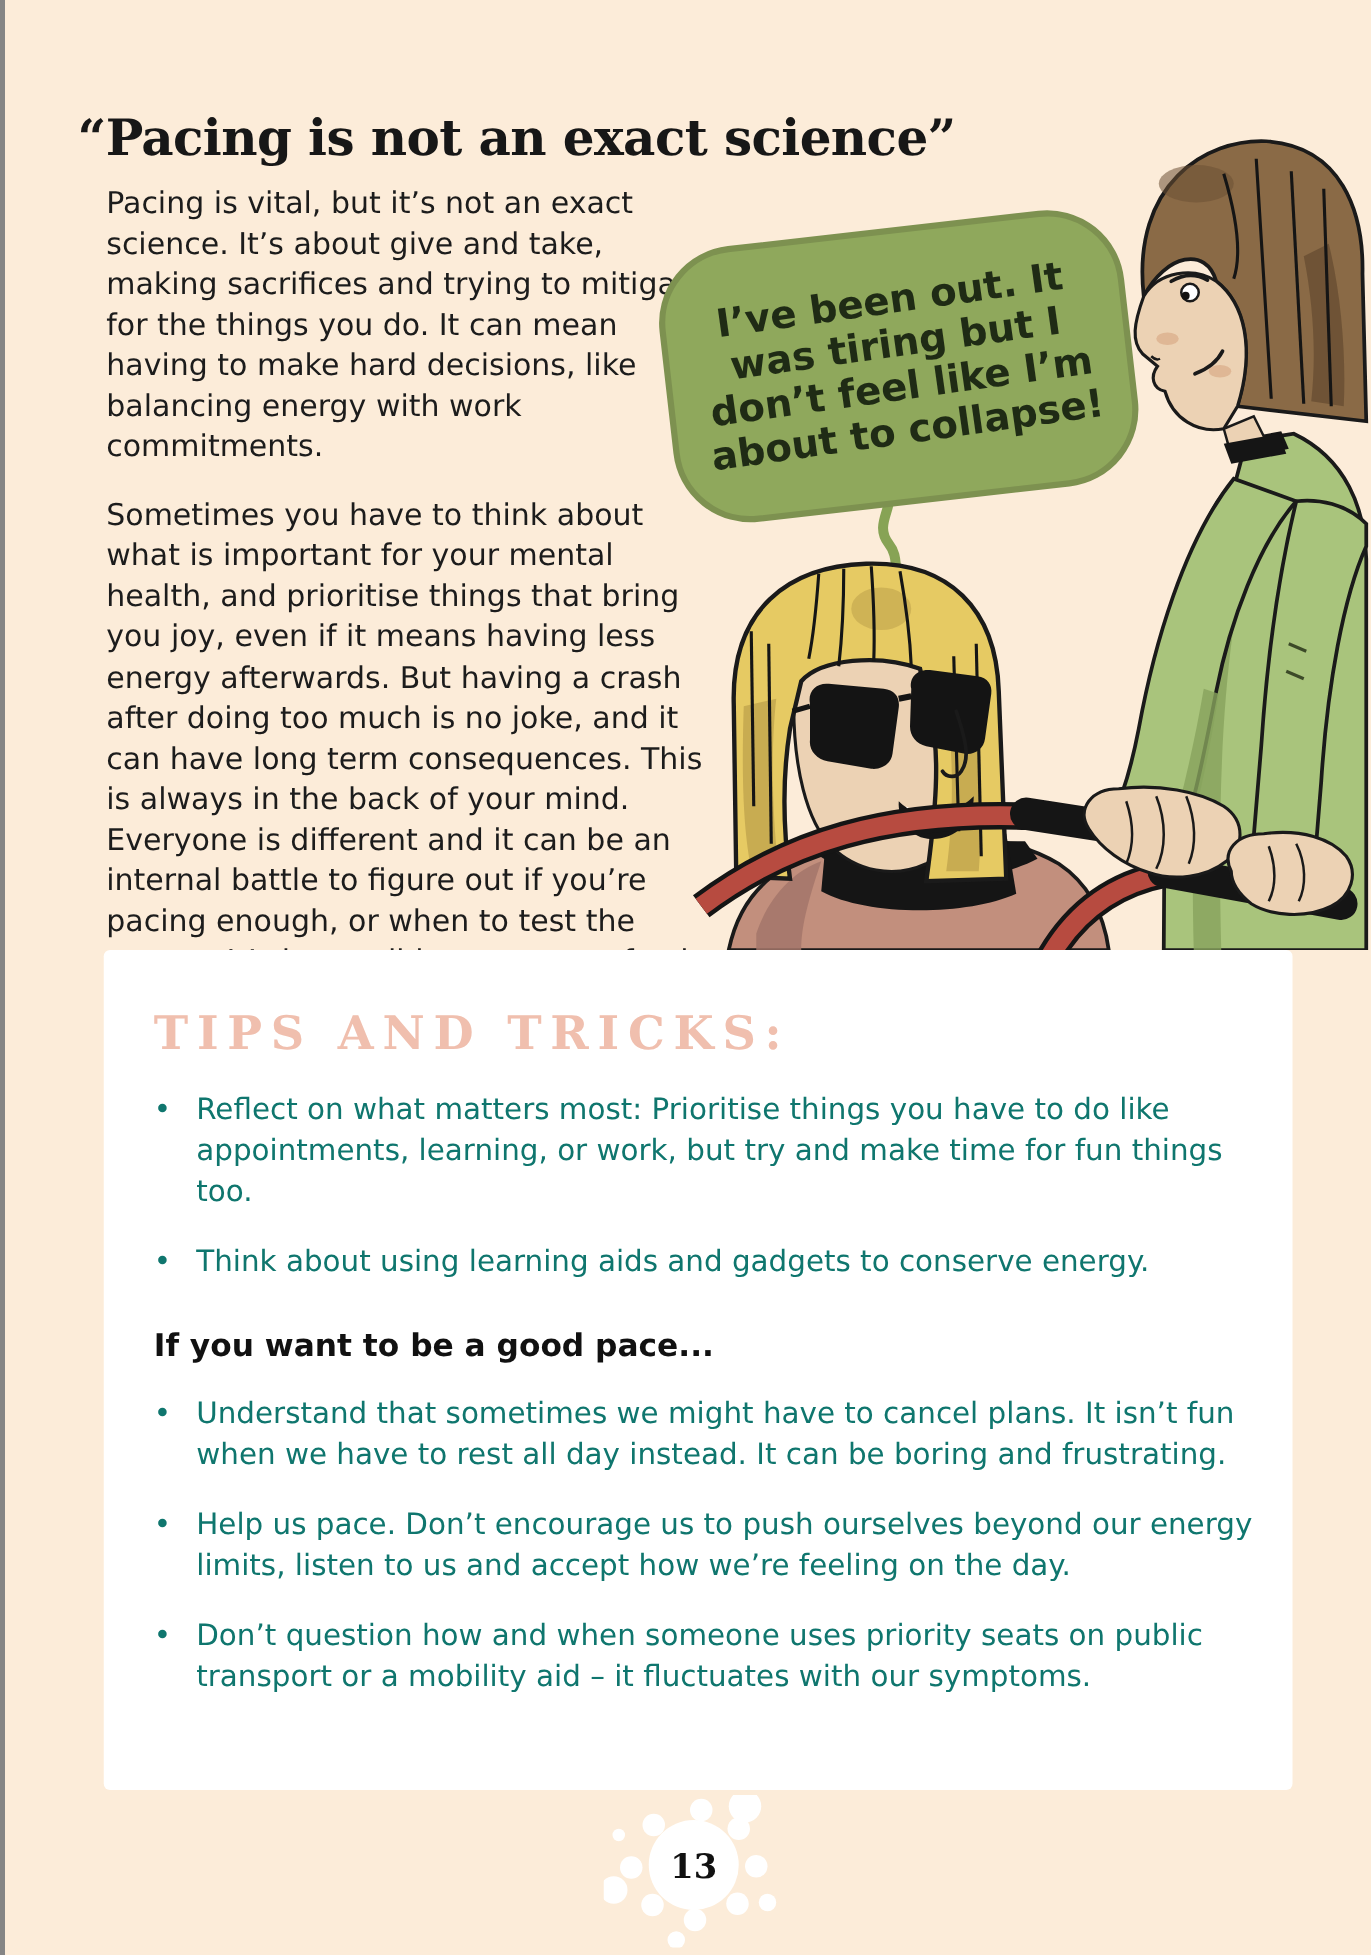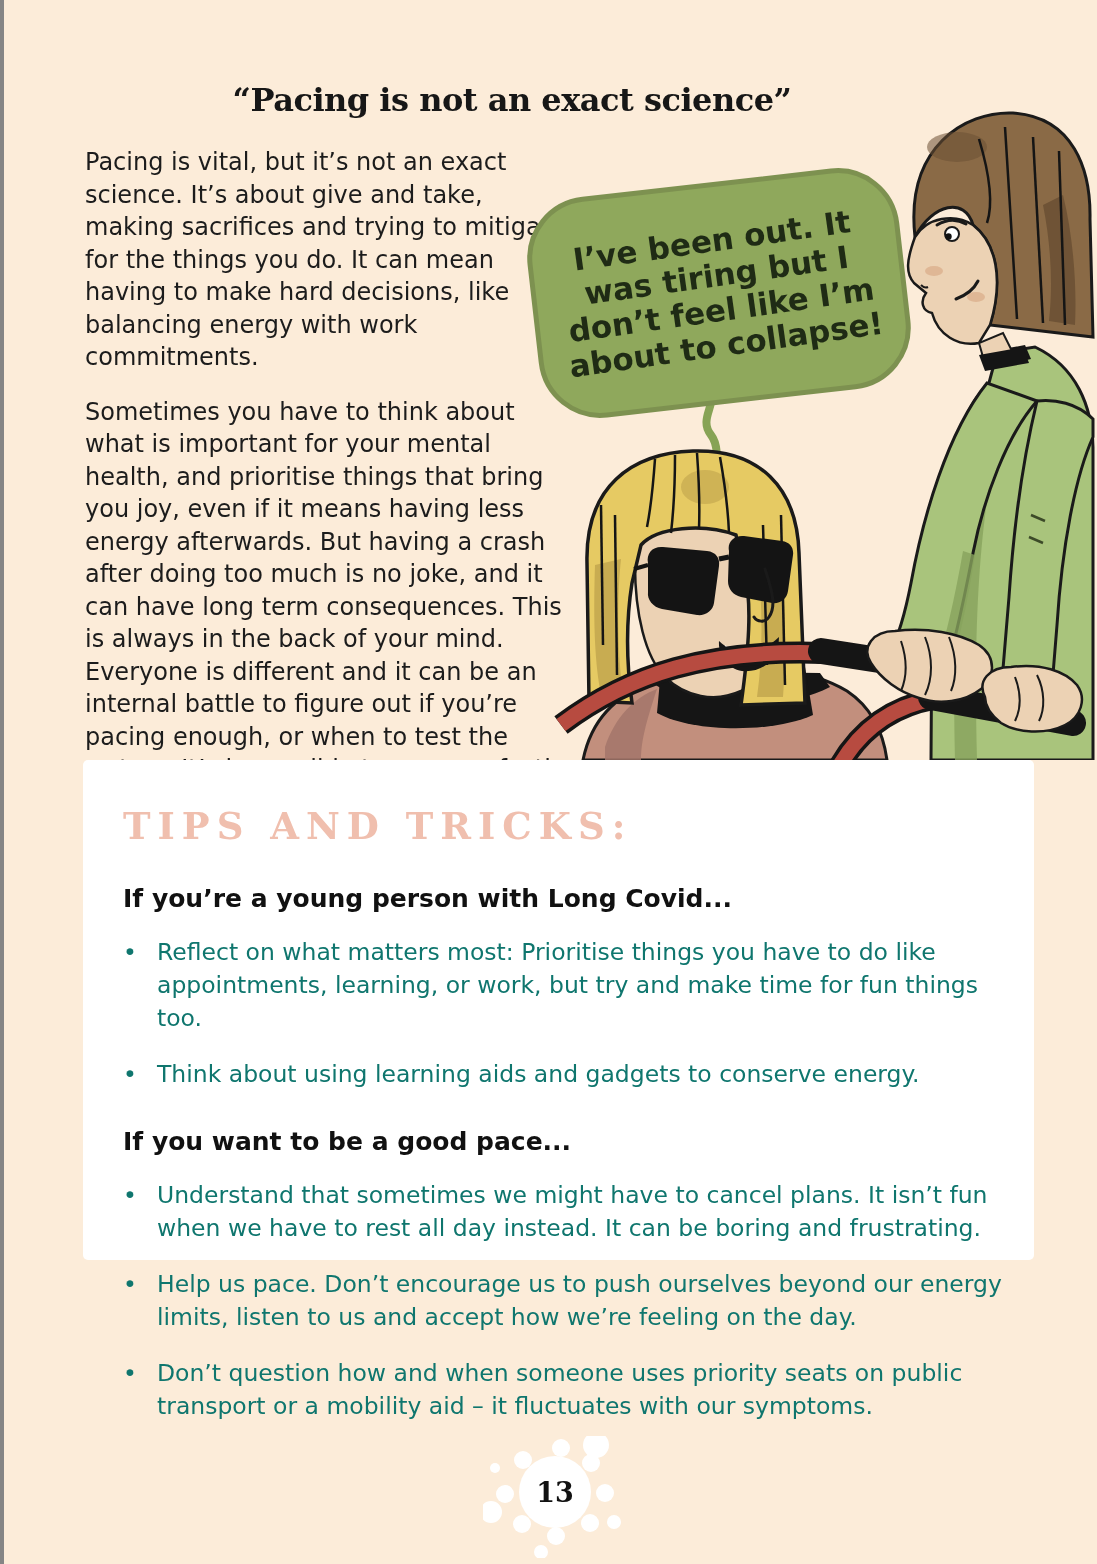--- a/index.html
+++ b/index.html
@@ -9,23 +9,22 @@
     font-family:"DejaVu Sans","Liberation Sans",sans-serif;
     color:#1d1d1d;
   }
   .page-edge{
     position:absolute;left:0;top:0;width:4px;height:1564px;
     background:#858585;z-index:9;
   }
   .title{
     position:absolute;left:62px;top:60px;width:900px;
     font-family:"DejaVu Serif","Liberation Serif",serif;
-    font-weight:bold;font-size:32px;color:#171717;letter-spacing:-0.5px;
+    font-weight:bold;font-size:40px;color:#171717;letter-spacing:-0.5px;
     z-index:2;
-    text-align:center;
   }
   .intro{
     position:absolute;left:85px;top:146px;width:488px;z-index:2;
     font-size:24px;line-height:32.5px;color:#1c1c1c;
   }
   .intro p{margin:0;}
   .intro p + p{margin-top:22px;}
 
   
   .bubble{
@@ -39,21 +38,21 @@
     color:#1f2b15;text-align:center;width:330px;
     transform:rotate(-1.5deg);
   }
 
   .illustration{
     position:absolute;left:535px;top:85px;width:562px;height:675px;z-index:1;
   }
 
   
   .tips-card{
-    position:absolute;left:83px;top:760px;width:951px;height:500px;
+    position:absolute;left:83px;top:760px;width:951px;height:672px;
     background:#ffffff;border-radius:5px;z-index:4;
     box-sizing:border-box;padding:44px 16px 0 40px;
   }
   .tips-heading{
     font-family:"DejaVu Serif","Liberation Serif",serif;
     font-weight:bold;font-size:37px;letter-spacing:7px;
     color:#f0bfae;margin:0;
   }
   .tips-subheading{
     font-size:25px;font-weight:bold;color:#111;
@@ -180,21 +179,20 @@
   </g>
 </svg>
 
 <div class="bubble">
   <div class="bubble-text">I’ve been out. It was tiring but I don’t feel like I’m about to collapse!</div>
 </div>
 
 <div class="tips-card">
   <h2 class="tips-heading">TIPS AND TRICKS:</h2>
 
-  <h3 class="tips-subheading">If you’re a young person with Long Covid...</h3>
   <div class="bullet">
       <span>Reflect on what matters most: Prioritise things you have to do like appointments, learning, or work, but try and make time for fun things too.</span>
     </div>
   <div class="bullet">
       <span>Think about using learning aids and gadgets to conserve energy.</span>
     </div>
 
   <h3 class="tips-subheading">If you want to be a good pace...</h3>
   <div class="bullet">
       <span>Understand that sometimes we might have to cancel plans. It isn’t fun when we have to rest all day instead. It can be boring and frustrating.</span>

